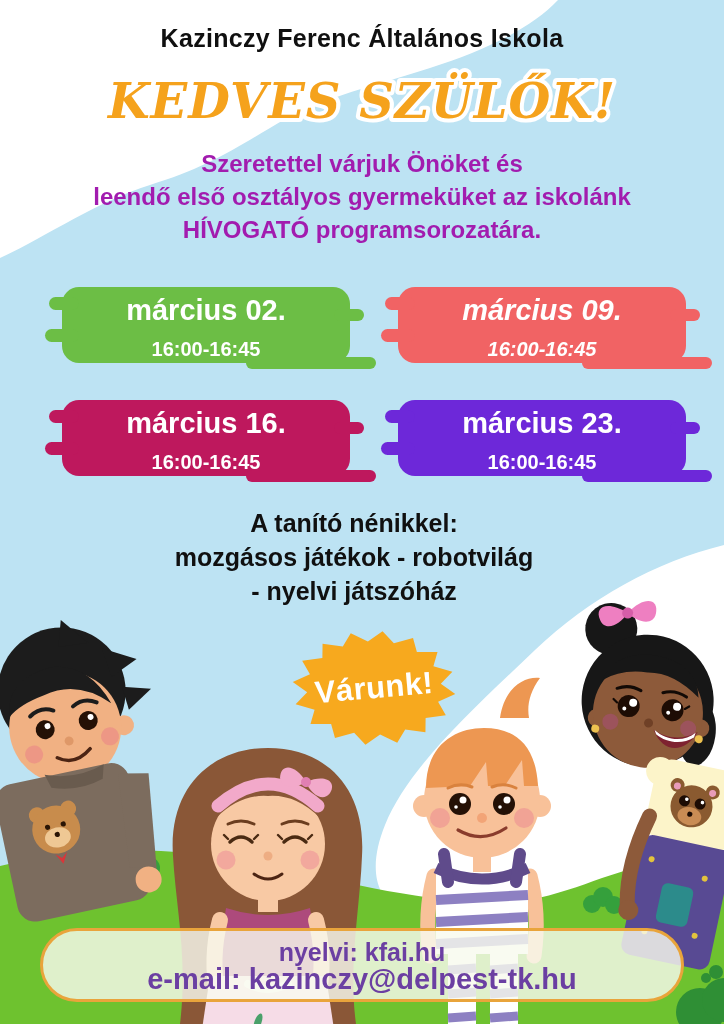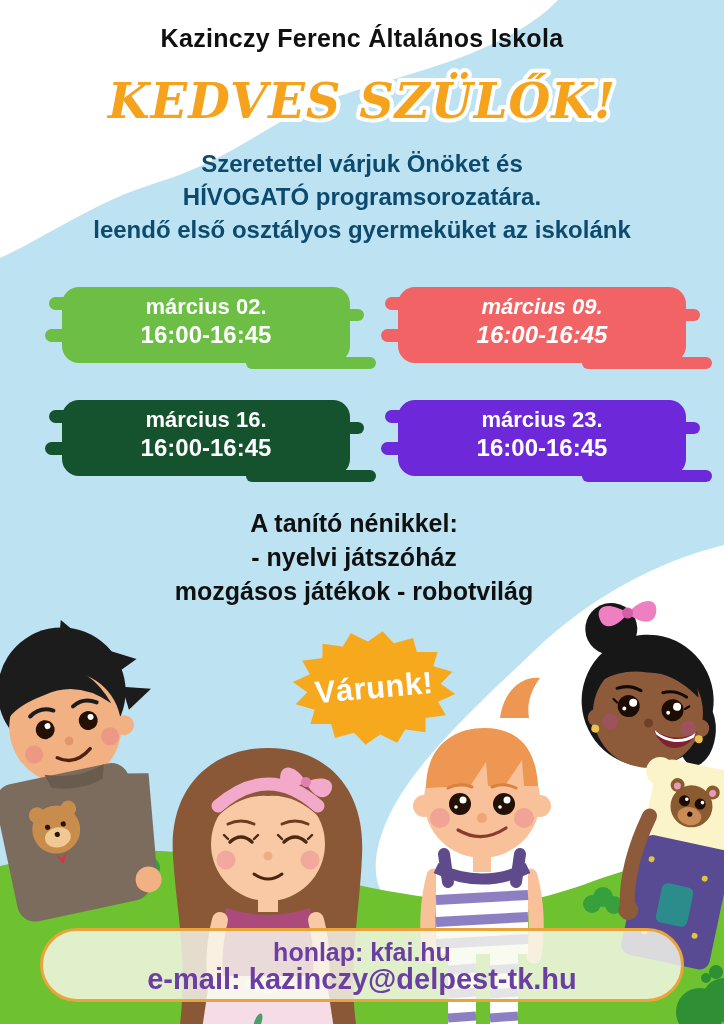--- a/index.html
+++ b/index.html
@@ -20,34 +20,34 @@
     font-size:25px; font-weight:800; color:#101010; letter-spacing:.3px;
   }
   .headline-svg{position:absolute; left:0; top:66px; width:724px; height:72px;}
   .headline-text{
     font-family:"DejaVu Serif", serif; font-weight:bold; font-style:italic;
     font-size:48px; letter-spacing:1px;
     paint-order:stroke; stroke:#ffffff; stroke-width:8px; stroke-linejoin:round;
   }
   .intro{
     position:absolute; left:0; top:147px; width:724px; text-align:center;
-    font-size:24px; line-height:33px; font-weight:800; color:#0c4a6e;
+    font-size:24px; line-height:33px; font-weight:800; color:#a21caf;
   }
   .activities{
     position:absolute; left:0; top:506px; width:708px; text-align:center;
     font-size:25px; line-height:34px; font-weight:800; color:#101010;
   }
 
   
   .banner{
     position:absolute; width:288px; height:76px; border-radius:17px;
     color:#ffffff; text-align:center;
   }
-  .banner .bdate{font-size:22px; font-weight:800; margin-top:7px;}
-  .banner .btime{font-size:24px; font-weight:800; margin-top:1px;}
+  .banner .bdate{font-size:29px; font-weight:800; margin-top:7px;}
+  .banner .btime{font-size:20px; font-weight:800; margin-top:11px;}
   .bb{position:absolute; background:inherit; border-radius:8px;}
   .b1{left:-13px;  top:10px;    width:30px;  height:13px;}
   .b2{left:-17px;  top:42px;    width:34px;  height:13px;}
   .b3{right:-14px; top:22px;    width:30px;  height:12px;}
   .b4{right:-26px; bottom:-6px; width:130px; height:12px;}
   .banner-1{left:62px;  top:287px;}
   .banner-2{left:398px; top:287px;font-style:italic;}
   .banner-3{left:62px;  top:400px;}
   .banner-4{left:398px; top:400px;}
 
@@ -102,61 +102,61 @@
 
   <div class="layer content">
     <div class="school-name">Kazinczy Ferenc Általános Iskola</div>
 
     <svg class="headline-svg" viewBox="0 0 724 72">
       <text class="headline-text" x="362" y="52" text-anchor="middle" fill="#f5a21c">KEDVES SZÜLŐK!</text>
     </svg>
 
     <div class="intro">
       <div>Szeretettel várjuk Önöket és</div>
+      <div>leendő első osztályos gyermeküket az iskolánk</div>
       <div>HÍVOGATÓ programsorozatára.</div>
-      <div>leendő első osztályos gyermeküket az iskolánk</div>
     </div>
 
     <div class="banner banner-1" style="background: rgb(108, 190, 69);">
       <i class="bb b1"></i>
         <i class="bb b2"></i>
         <i class="bb b3"></i>
         <i class="bb b4"></i>
       <div class="bdate">március 02.</div>
       <div class="btime">16:00-16:45</div>
     </div>
     <div class="banner banner-2" style="background: rgb(241, 99, 100);">
       <i class="bb b1"></i>
         <i class="bb b2"></i>
         <i class="bb b3"></i>
         <i class="bb b4"></i>
       <div class="bdate">március 09.</div>
       <div class="btime">16:00-16:45</div>
     </div>
-    <div class="banner banner-3" style="background: #14532d;">
+    <div class="banner banner-3" style="background: #be185d;">
       <i class="bb b1"></i>
         <i class="bb b2"></i>
         <i class="bb b3"></i>
         <i class="bb b4"></i>
       <div class="bdate">március 16.</div>
       <div class="btime">16:00-16:45</div>
     </div>
     <div class="banner banner-4" style="background: #6d28d9;">
       <i class="bb b1"></i>
         <i class="bb b2"></i>
         <i class="bb b3"></i>
         <i class="bb b4"></i>
       <div class="bdate">március 23.</div>
       <div class="btime">16:00-16:45</div>
     </div>
 
     <div class="activities">
       <div>A tanító nénikkel:</div>
+      <div>mozgásos játékok - robotvilág</div>
       <div>- nyelvi játszóház</div>
-      <div>mozgásos játékok - robotvilág</div>
     </div>
 
     <div class="badge">
       <svg viewBox="-100 -100 200 200" preserveAspectRatio="none">
         <polygon transform="rotate(6)" points="95,0 76.5,15.2 87.8,36.4 64.9,43.3 67.2,67.2 43.3,64.9 36.4,87.8 15.2,76.5 0,95 -15.2,76.5 -36.4,87.8 -43.3,64.9 -67.2,67.2 -64.9,43.3 -87.8,36.4 -76.5,15.2 -95,0 -76.5,-15.2 -87.8,-36.4 -64.9,-43.3 -67.2,-67.2 -43.3,-64.9 -36.4,-87.8 -15.2,-76.5 0,-95 15.2,-76.5 36.4,-87.8 43.3,-64.9 67.2,-67.2 64.9,-43.3 87.8,-36.4 76.5,-15.2" fill="#f7a91e"></polygon>
       </svg>
       <div class="badge-label">Várunk!</div>
     </div>
   </div>
 
@@ -309,19 +309,19 @@
           <circle cx="96" cy="150" r="3" fill="#e3c33c"></circle>
         <circle cx="48" cy="214" r="3" fill="#e3c33c"></circle>
           <circle cx="98" cy="208" r="3" fill="#e3c33c"></circle>
       </g>
       <path d="M22,102 Q6,152 12,192" stroke="#8d5a3a" stroke-width="15" fill="none" stroke-linecap="round"></path>
       <circle cx="14" cy="198" r="10" fill="#8d5a3a"></circle>
     </g>
   </svg>
 
   <div class="footer-pill">
-    <div class="footer-line1">honlap: kfai.hu</div>
+    <div class="footer-line1">nyelvi: kfai.hu</div>
     <div class="footer-line2">
       <span>e-mail: kazinczy@delpest-tk.hu</span>
     </div>
   </div>
 
 </div>
 
 </body></html>

